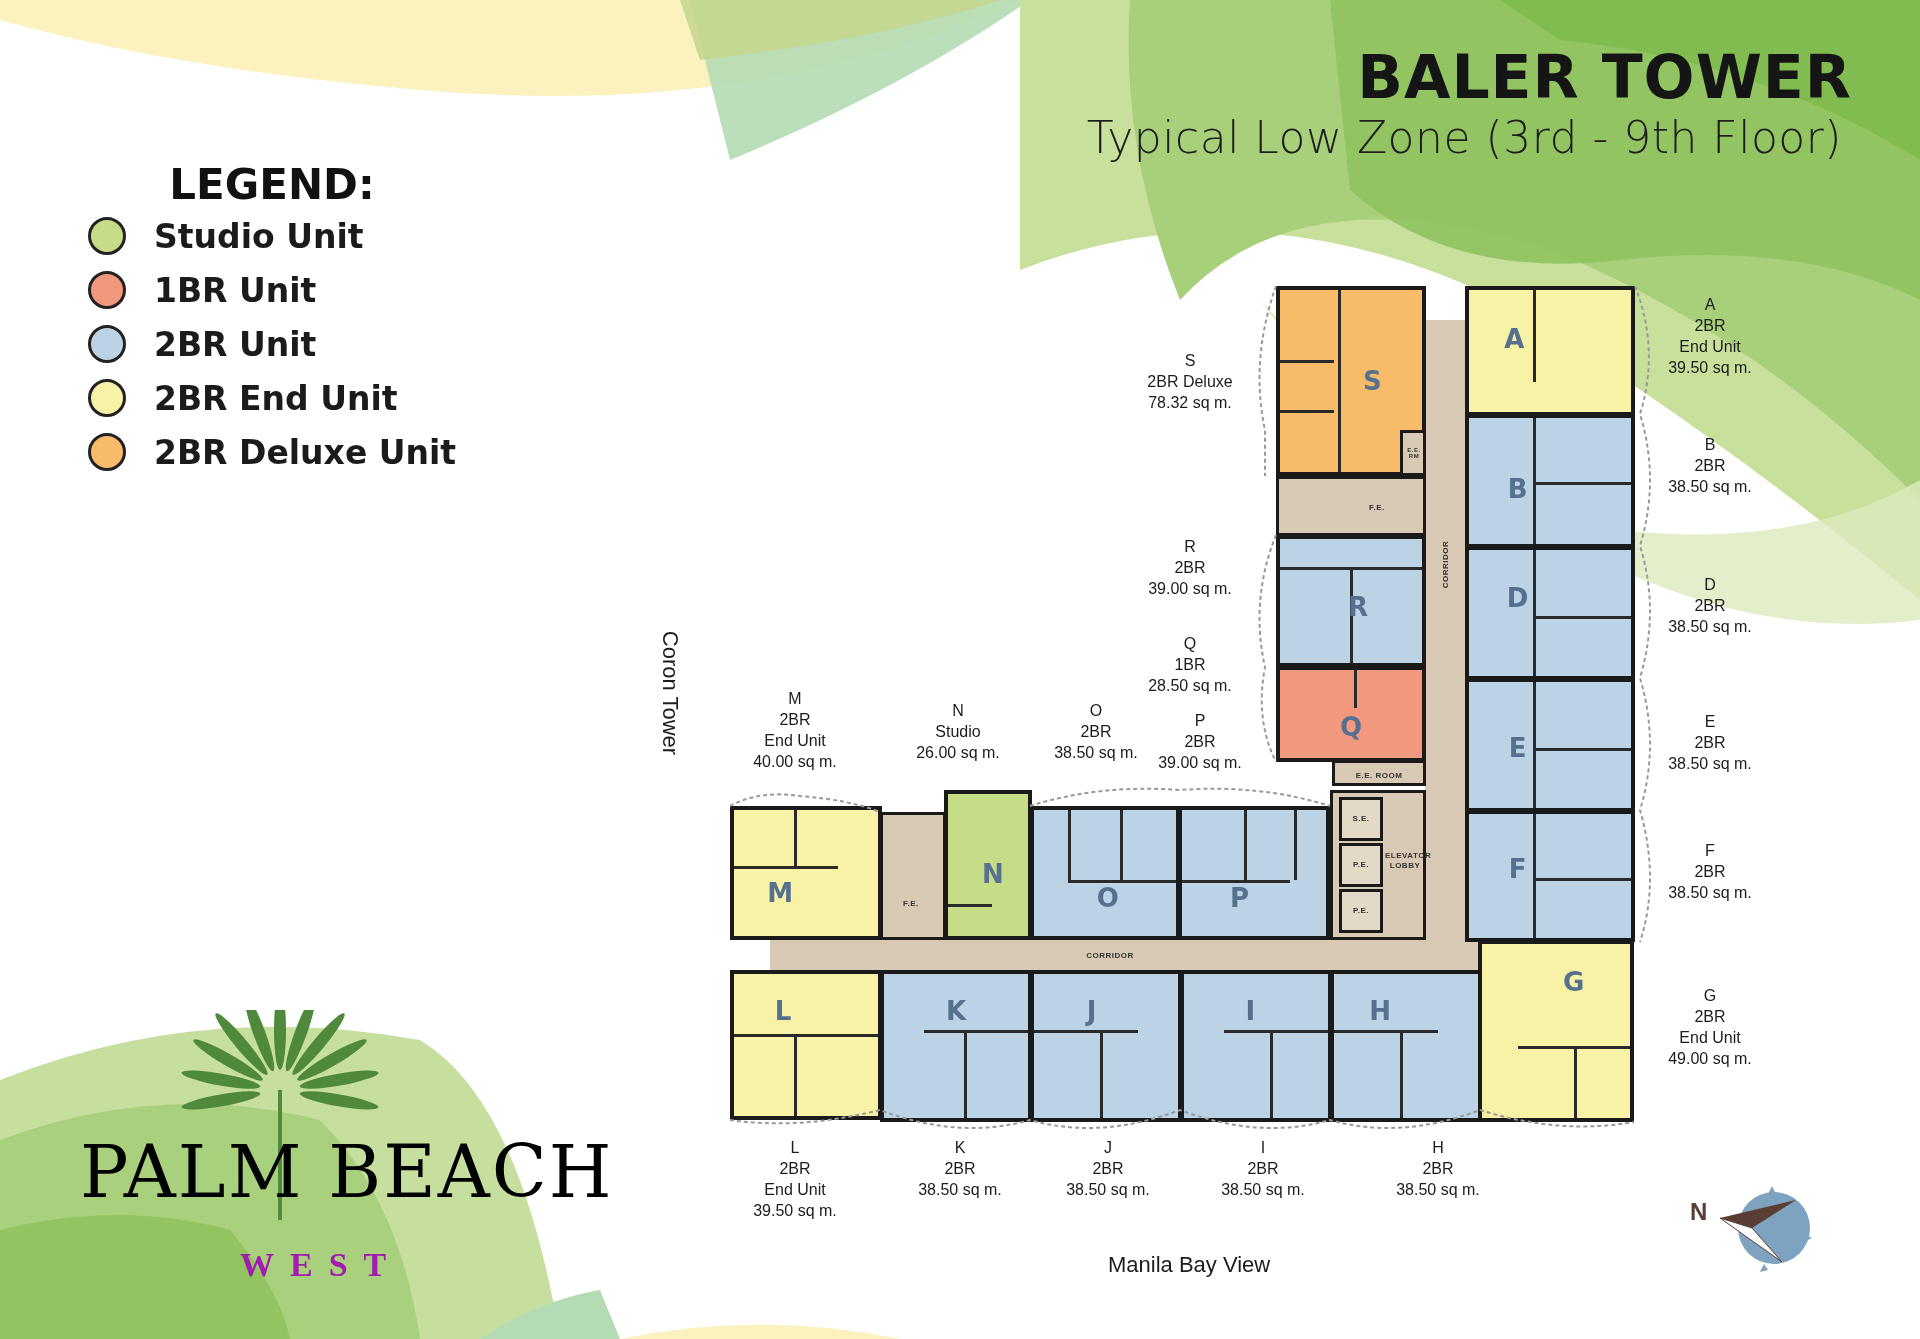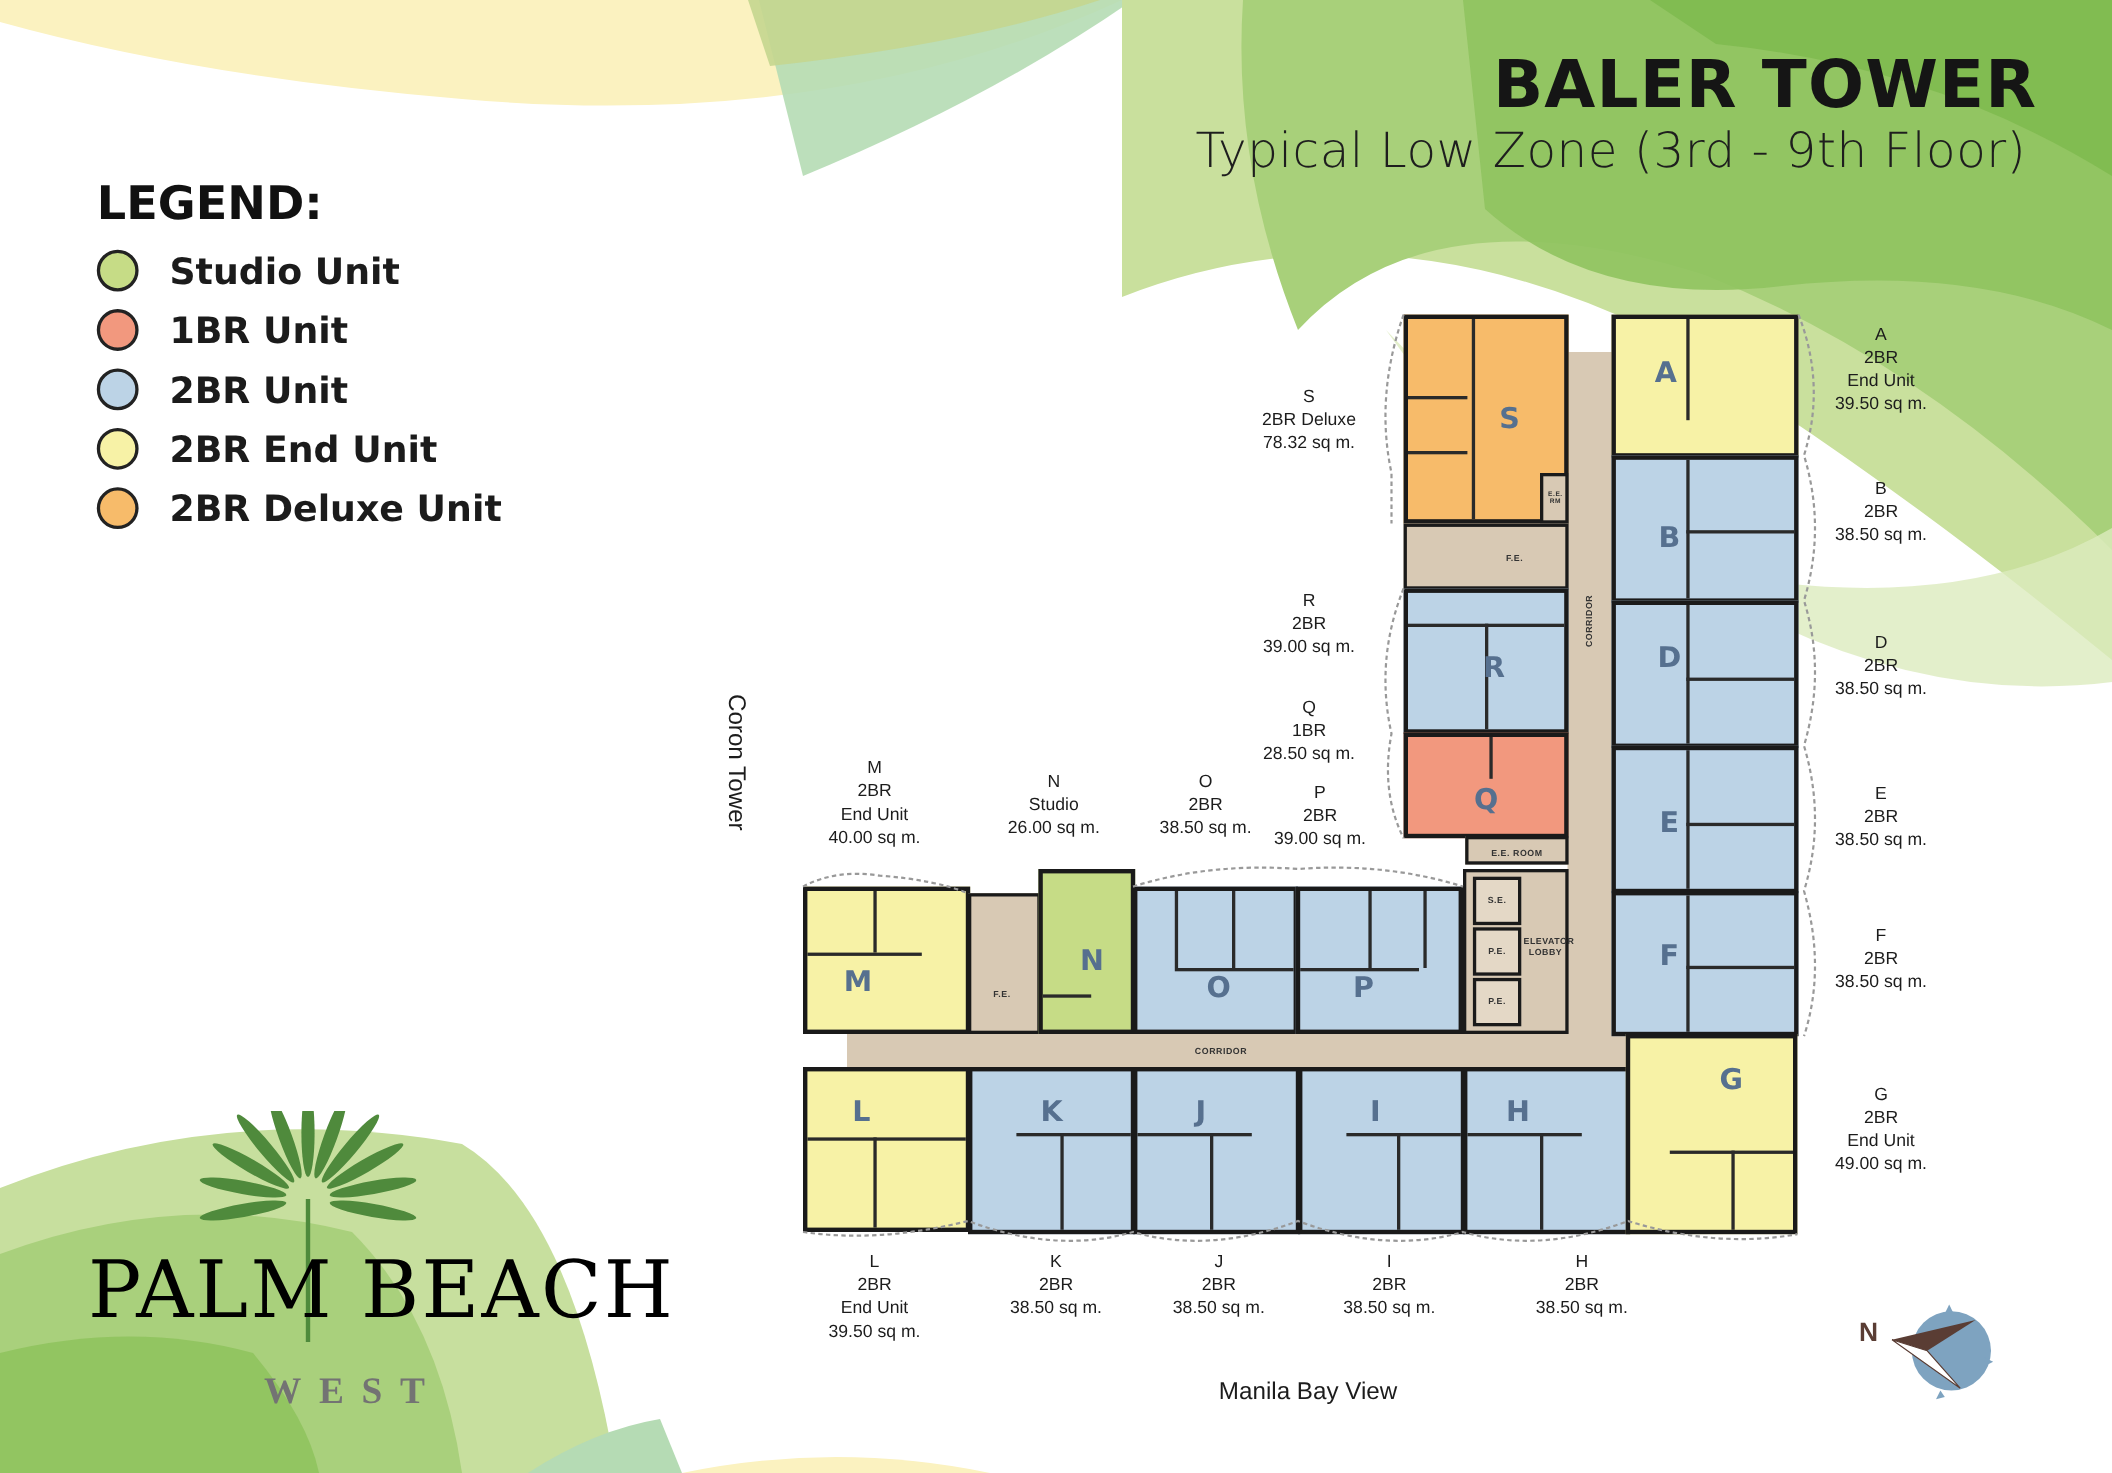--- a/index.html
+++ b/index.html
@@ -2,21 +2,21 @@
 <html><head>
 <meta charset="utf-8">
 <style>
   html, body { margin:0; padding:0; }
   body { width:1920px; height:1339px; position:relative; overflow:hidden; background:#ffffff; font-family:"Liberation Sans", sans-serif; color:#1a1a1a; }
   .bg { position:absolute; inset:0; z-index:0; }
   .abs { position:absolute; }
   .title { position:absolute; right:68px; top:42px; font-family:"DejaVu Sans", sans-serif; font-weight:900; font-size:60px; letter-spacing:1px; color:#151515; z-index:3; }
   .subtitle { position:absolute; right:78px; top:112px; font-family:"DejaVu Sans", sans-serif; font-weight:200; font-size:44px; color:#1e1e1e; z-index:3; letter-spacing:0.5px;}
   .legend { position:absolute; left:88px; top:160px; z-index:3; }
-  .legend-title { font-family:"DejaVu Sans", sans-serif; font-weight:900; font-size:42px; letter-spacing:0px; margin-bottom:10px; color:#111; }
+  .legend-title { font-family:"DejaVu Sans", sans-serif; font-weight:900; font-size:42px; letter-spacing:0px; color:#111;text-align:center; }
   .legend-item { display:flex; align-items:center; height:54px; }
   .swatch { width:38px; height:38px; border-radius:50%; border:3px solid #222; box-sizing:border-box; margin-right:28px; }
   .legend-label { font-family:"DejaVu Sans", sans-serif; font-weight:700; font-size:33px; color:#1b1b1b; }
   .plan { position:absolute; z-index:2; }
   .unit { position:absolute; box-sizing:border-box; border:4px solid #1a1a1a; }
   .unit .letter { position:absolute; left:50%; top:50%; transform:translate(-50%,-50%); font-family:"DejaVu Sans", sans-serif; font-weight:700; font-size:26px; color:#56708f; }
   .unit .wall-v { position:absolute; top:0; bottom:0; width:3px; background:#2a2a2a; }
   .unit .wall-h { position:absolute; left:0; right:0; height:3px; background:#2a2a2a; }
   .util { position:absolute; box-sizing:border-box; background:#d8c9b4; border:3px solid #1a1a1a; }
   .corridor { position:absolute; background:#d8c9b4; }
@@ -328,14 +328,14 @@
       <ellipse cx="110" cy="20" rx="6" ry="40" transform="rotate(-60 110 80)"></ellipse>
       <ellipse cx="110" cy="20" rx="6" ry="40" transform="rotate(60 110 80)"></ellipse>
       <ellipse cx="110" cy="20" rx="6" ry="40" transform="rotate(-80 110 80)"></ellipse>
       <ellipse cx="110" cy="20" rx="6" ry="40" transform="rotate(80 110 80)"></ellipse>
       <ellipse cx="110" cy="20" rx="6" ry="40" transform="rotate(-100 110 80)"></ellipse>
       <ellipse cx="110" cy="20" rx="6" ry="40" transform="rotate(100 110 80)"></ellipse>
       <rect x="108" y="80" width="4" height="130"></rect>
     </g>
   </svg>
   <div style="position:absolute;left:0;top:120px;width:480px;font-family:'DejaVu Serif', serif;font-size:72px;letter-spacing:2px;color:#000000;white-space:nowrap;">PALM BEACH</div>
-  <div style="position:absolute;left:160px;top:236px;font-family:'Liberation Serif', serif;font-weight:700;font-size:34px;letter-spacing:16px;color:#737373;text-align:right;">WEST</div>
+  <div style="position:absolute;left:160px;top:236px;font-family:'Liberation Serif', serif;font-weight:700;font-size:34px;letter-spacing:16px;color:#a21caf;text-align:right;">WEST</div>
 </div>
 
 </body></html>

